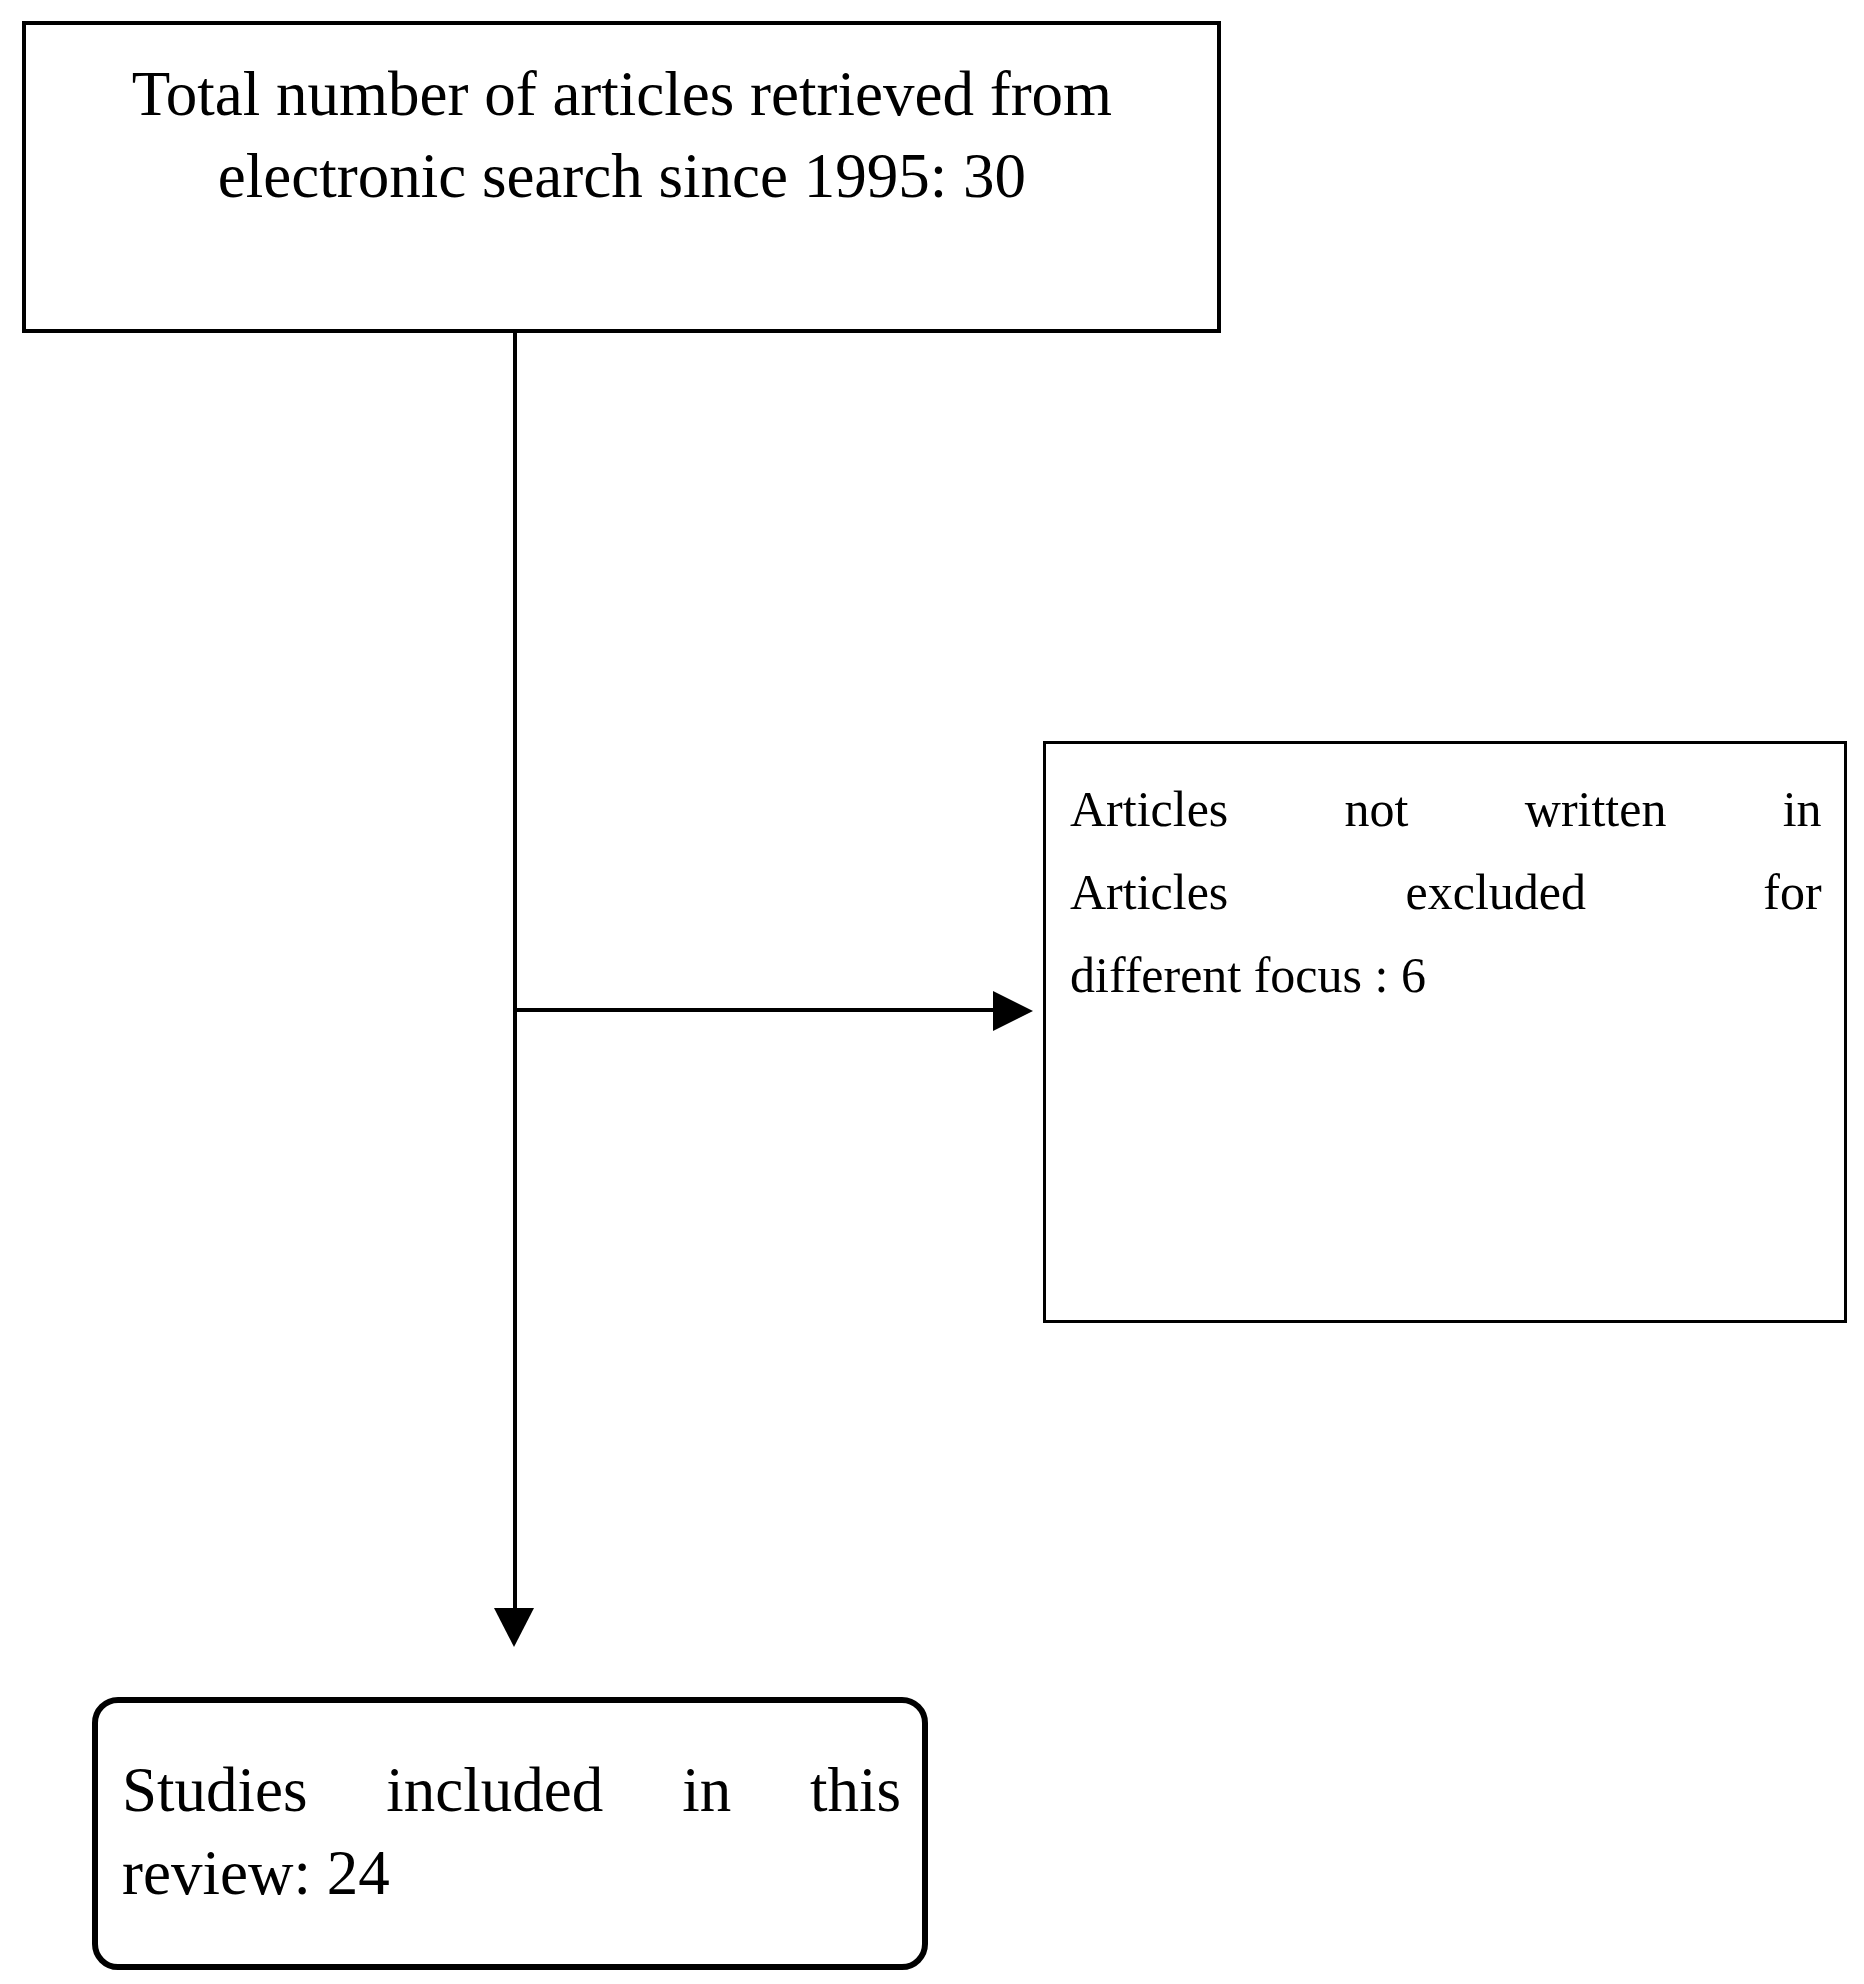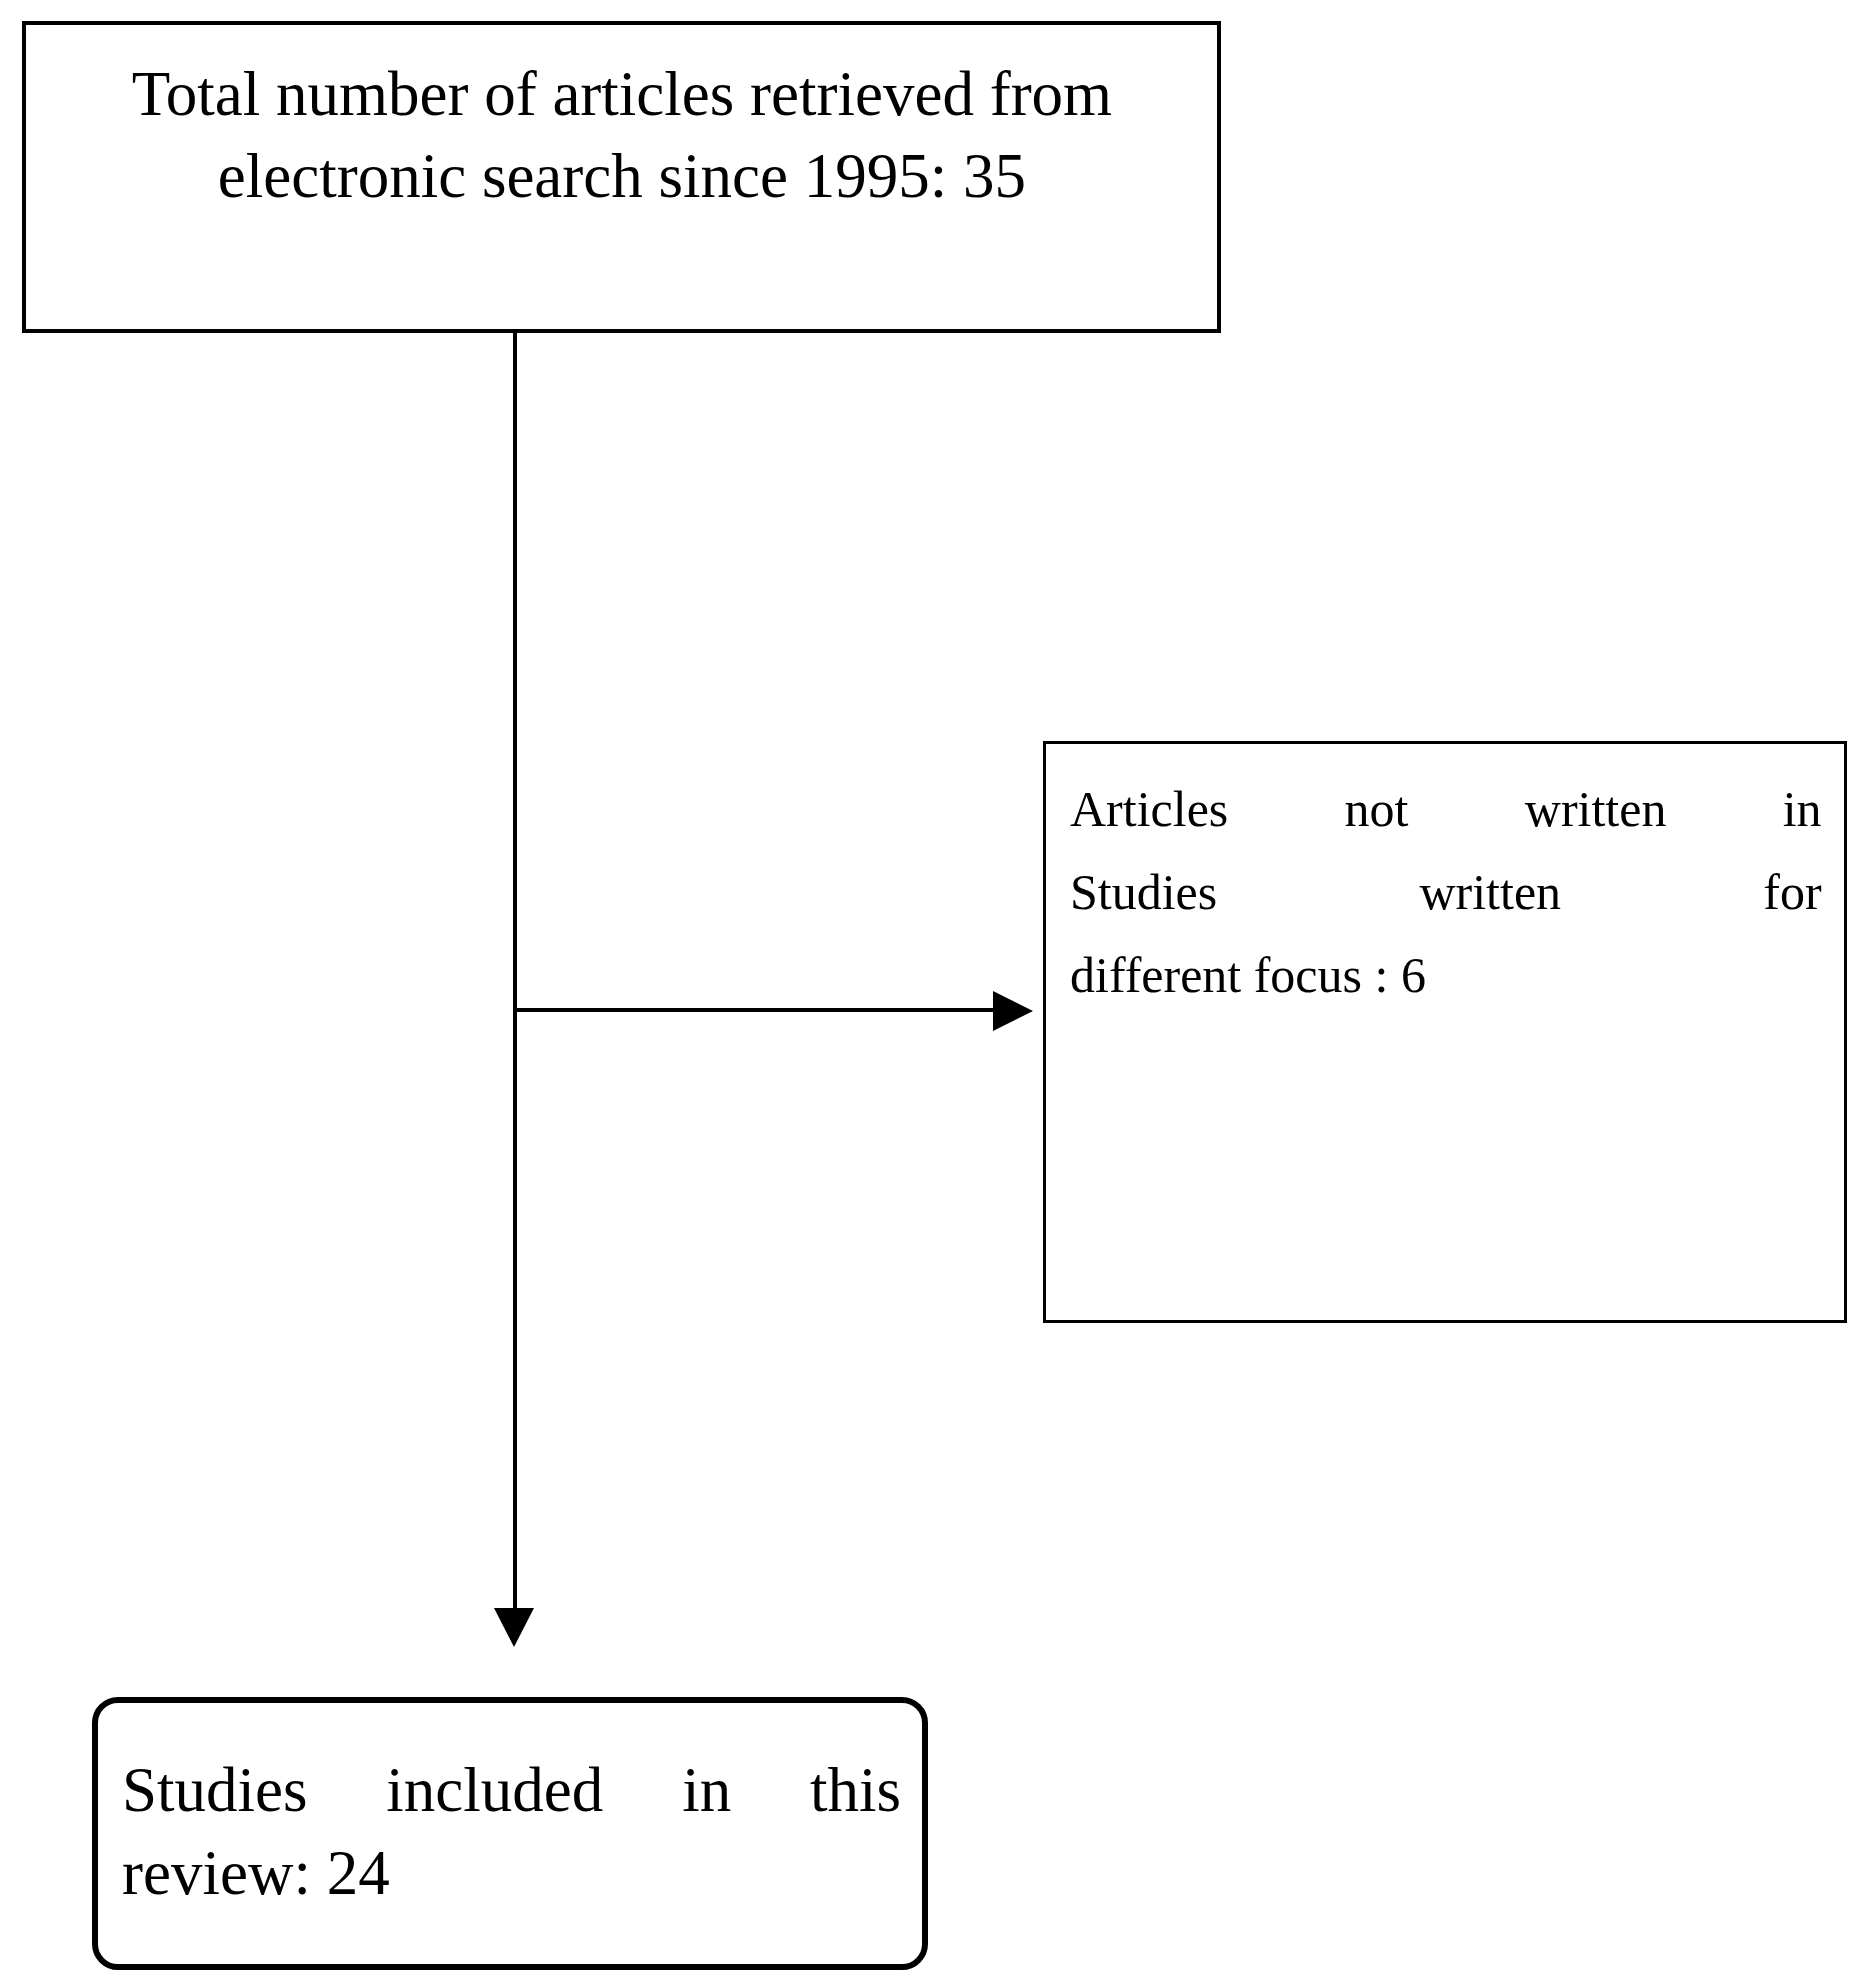--- a/index.html
+++ b/index.html
@@ -152,33 +152,33 @@
 </style>
 </head>
 <body>
 
 <div id="canvas">
 
   <div class="flow-box" id="box-retrieved">
     <div class="box-text" id="text-retrieved">
       <span>Total number of articles retrieved from</span>
       <br>
-      <span>electronic search since 1995: 35</span>
+      <span>electronic search since 1995: 30</span>
     </div>
   </div>
 
   <div class="vline" id="connector-main-vertical"></div>
 
   <div id="connector-branch-horizontal"></div>
   <div class="arrowhead-right" id="arrowhead-to-excluded"></div>
 
   <div class="flow-box" id="box-excluded">
     <div class="box-text" id="text-excluded">
       <span class="jline">Articles not written in</span>
-      <span class="jline">Studies written for</span>
+      <span class="jline">Articles excluded for</span>
       <span class="jline last">different focus : 6</span>
     </div>
   </div>
 
   <div class="arrowhead-down" id="arrowhead-to-included"></div>
 
   <div class="flow-box" id="box-included">
     <div class="box-text" id="text-included">
       <span class="jline">Studies included in this</span>
       <span class="jline last">review: 24</span>

